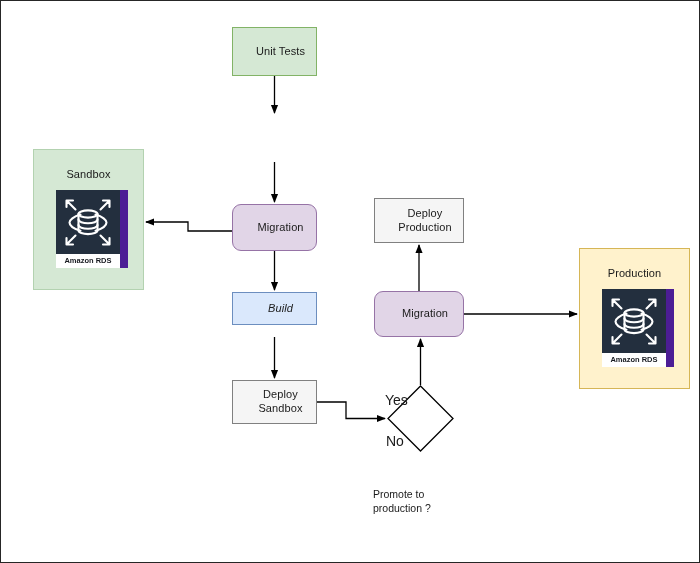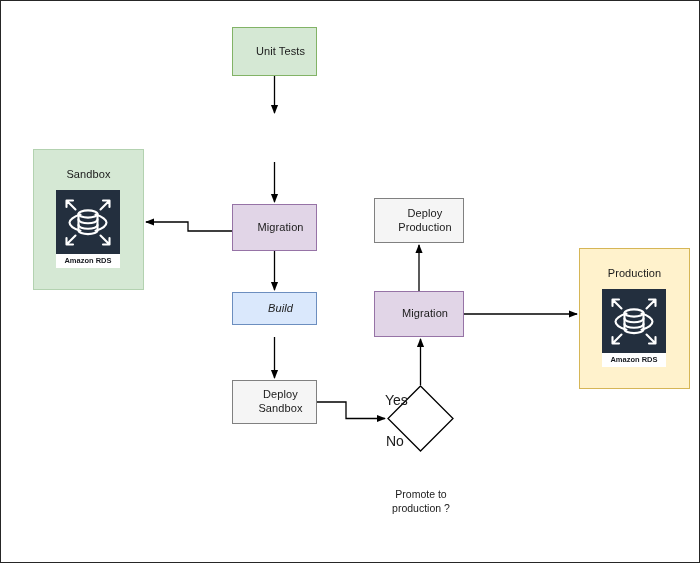--- a/index.html
+++ b/index.html
@@ -57,22 +57,22 @@
     width: 111px;
     height: 141px;
     background: #fff2cc;
     border-color: #d6b656;
   }
   #group-production .group-label { top: 18px; }
 
   
   .rds-node {
     position: absolute;
-    width: 64px;
-    background: #404040;
+    width: 72px;
+    background: #4c1d95;
   }
   .rds-glyph {
     width: 64px;
     height: 64px;
     background: #232f3e;
     display: block;
   }
   .rds-caption {
     display: block;
     width: 64px;
@@ -99,21 +99,21 @@
     align-items: center;
     justify-content: center;
     text-align: center;
     font-size: 11px;
     color: #1a1a1a;
     line-height: 1.25;
     letter-spacing: .1px;
     padding-left: 12px;
   }
   .n-green  { background: #d5e8d4; border-color: #82b366; }
-  .n-purple { background: #e1d5e7; border-color: #9673a6; }
+  .n-purple { background: #e1d5e7; border-color: #9673a6; border-radius: 9px; }
   .n-blue   { background: #dae8fc; border-color: #6c8ebf; }
   .n-gray   { background: #f5f5f5; border-color: #808080; }
 
   #node-unit-tests         { left: 231px; top: 26px;  width: 85px; height: 49px; }
   #node-integration-tests  { left: 231px; top: 114px; width: 85px; height: 47px; }
   #node-migration-sandbox  { left: 231px; top: 203px; width: 85px; height: 47px; }
   #node-build              { left: 231px; top: 291px; width: 85px; height: 33px; font-style: italic; }
   #node-deploy-sandbox     { left: 231px; top: 379px; width: 85px; height: 44px; }
   #node-deploy-production  { left: 373px; top: 197px; width: 90px; height: 45px; }
   #node-migration-prod     { left: 373px; top: 290px; width: 90px; height: 46px; }
@@ -132,21 +132,21 @@
     color: #1a1a1a;
     white-space: nowrap;
   }
   #label-yes { left: 384px; top: 391px; }
   #label-no  { left: 385px; top: 432px; }
   #caption-decision {
     position: absolute;
     left: 372px;
     top: 486px;
     width: 96px;
-    text-align: center;
+    text-align: left;
     font-size: 10.5px;
     color: #1a1a1a;
     line-height: 1.35;
   }
 </style>
 </head>
 <body>
 
 <div id="canvas">
 

